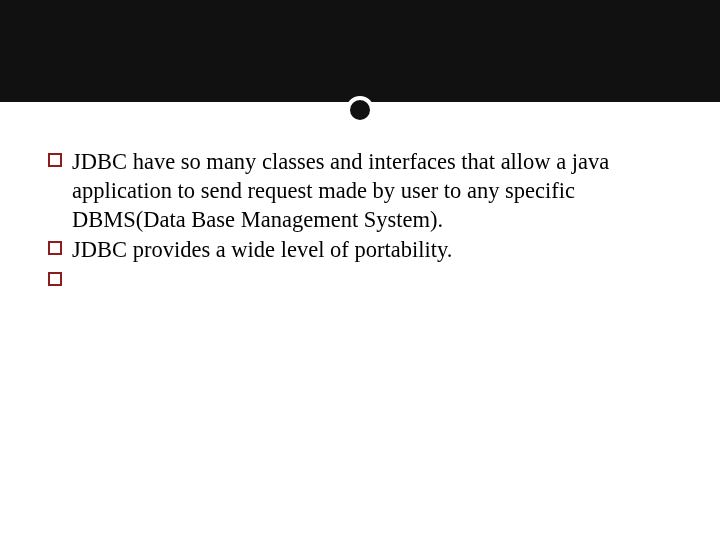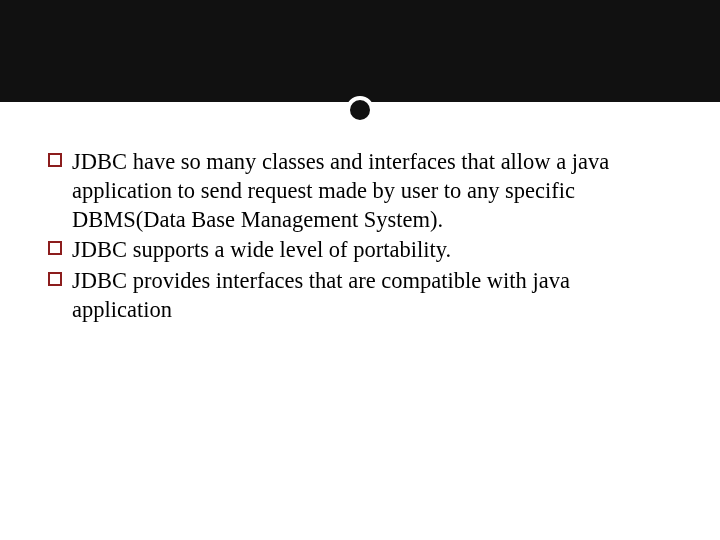--- a/index.html
+++ b/index.html
@@ -78,24 +78,23 @@
 
   <div class="content">
 
     <div class="item">
       <span class="bullet-box"></span>
       <span>JDBC have so many classes and interfaces that allow a java application to send request made by user to any specific DBMS(Data Base Management System).</span>
     </div>
 
     <div class="item">
       <span class="bullet-box"></span>
-      <span>JDBC supports a wide level of portability.</span>
+      <span>JDBC provides a wide level of portability.</span>
     </div>
 
     <div class="item">
       <span class="bullet-box"></span>
-      <span>JDBC provides interfaces that are compatible with java application</span>
     </div>
 
 
   </div>
 
 </div>
 
 </body></html>

